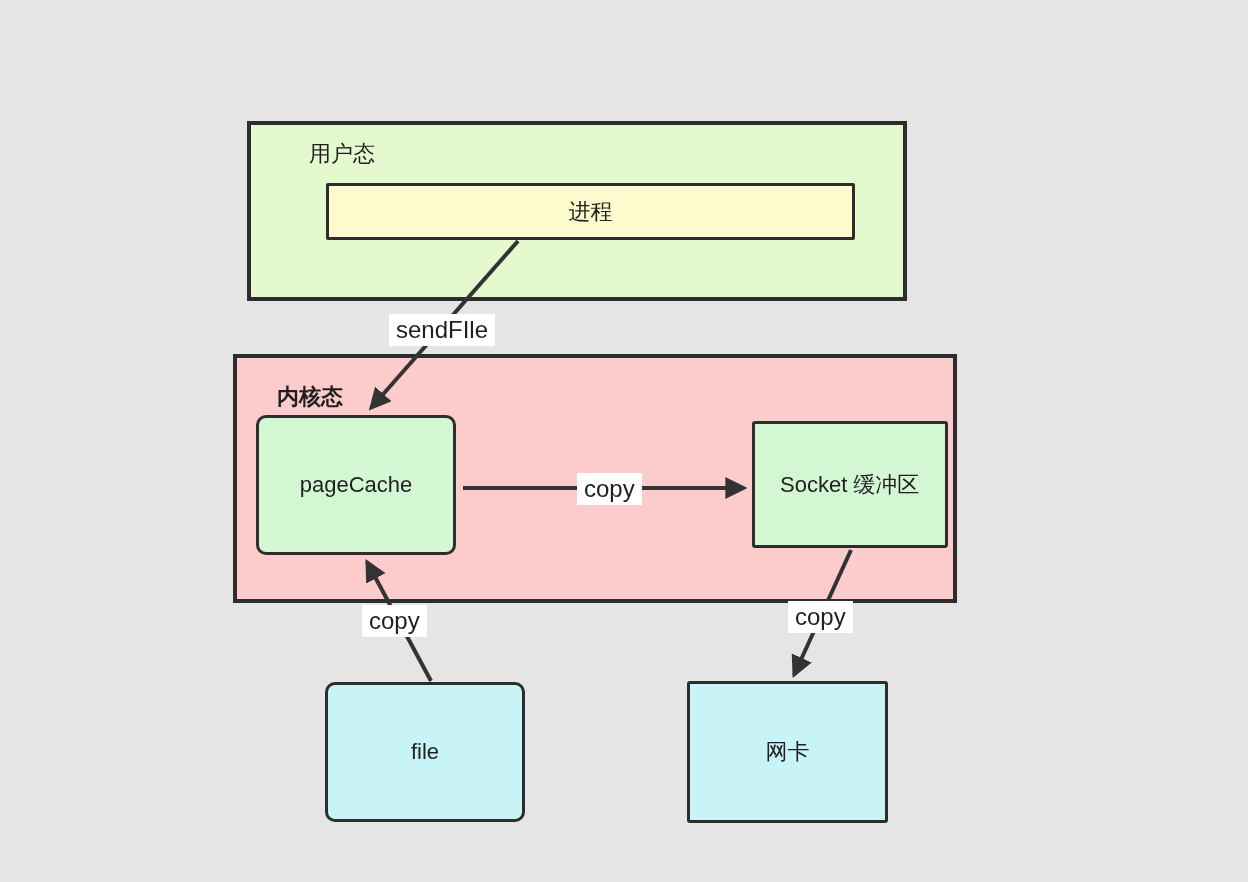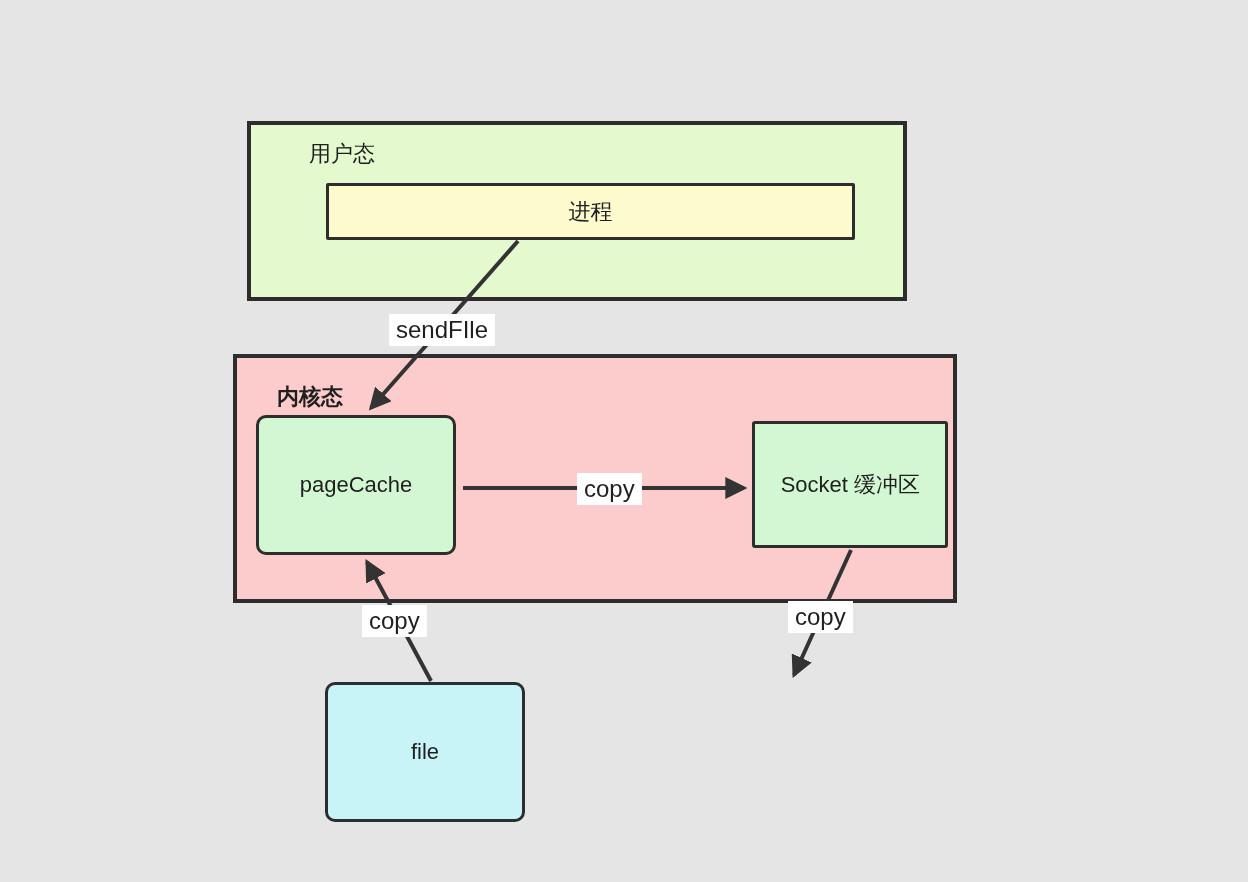--- a/index.html
+++ b/index.html
@@ -41,21 +41,21 @@
   .zone-user .zone-label { left: 58px; top: 14px; }
   .zone-kernel .zone-label { left: 40px; top: 24px; font-weight: bold; }
 
   .node {
     position: absolute;
     box-sizing: border-box;
     border: 3px solid #2d2d2d;
     display: flex;
     align-items: center;
     justify-content: center;
-    text-align: right;
+    text-align: left;
     font-size: 22px;
     color: #1f1f1f;
     z-index: 2;
   }
   .node-process {
     left: 326px; top: 183px;
     width: 529px; height: 57px;
     background: #fdfbce;
     border-radius: 2px;
   }
@@ -130,20 +130,23 @@
   </div>
 
   <div class="node node-socket">
     <span class="node-text">Socket 缓冲区</span>
   </div>
 
   <div class="node node-file">
     <span class="node-text">file</span>
   </div>
 
+  <div class="node node-nic">
+    <span class="node-text">网卡</span>
+  </div>
 
   <svg id="edges" viewBox="0 0 1248 882" xmlns="http://www.w3.org/2000/svg" aria-hidden="true">
     <defs>
       <marker id="arrowhead" viewBox="0 0 10 10" refX="8.5" refY="5" markerWidth="5.5" markerHeight="5.5" orient="auto-start-reverse" markerUnits="strokeWidth">
         <path d="M0,0 L10,5 L0,10 z" fill="#333333"></path>
       </marker>
     </defs>
     <line x1="518" y1="241" x2="371" y2="408" stroke="#333333" stroke-width="4" marker-end="url(#arrowhead)"></line>
     <line x1="463" y1="488" x2="744" y2="488" stroke="#333333" stroke-width="4" marker-end="url(#arrowhead)"></line>
     <line x1="431" y1="681" x2="367" y2="562" stroke="#333333" stroke-width="4" marker-end="url(#arrowhead)"></line>

